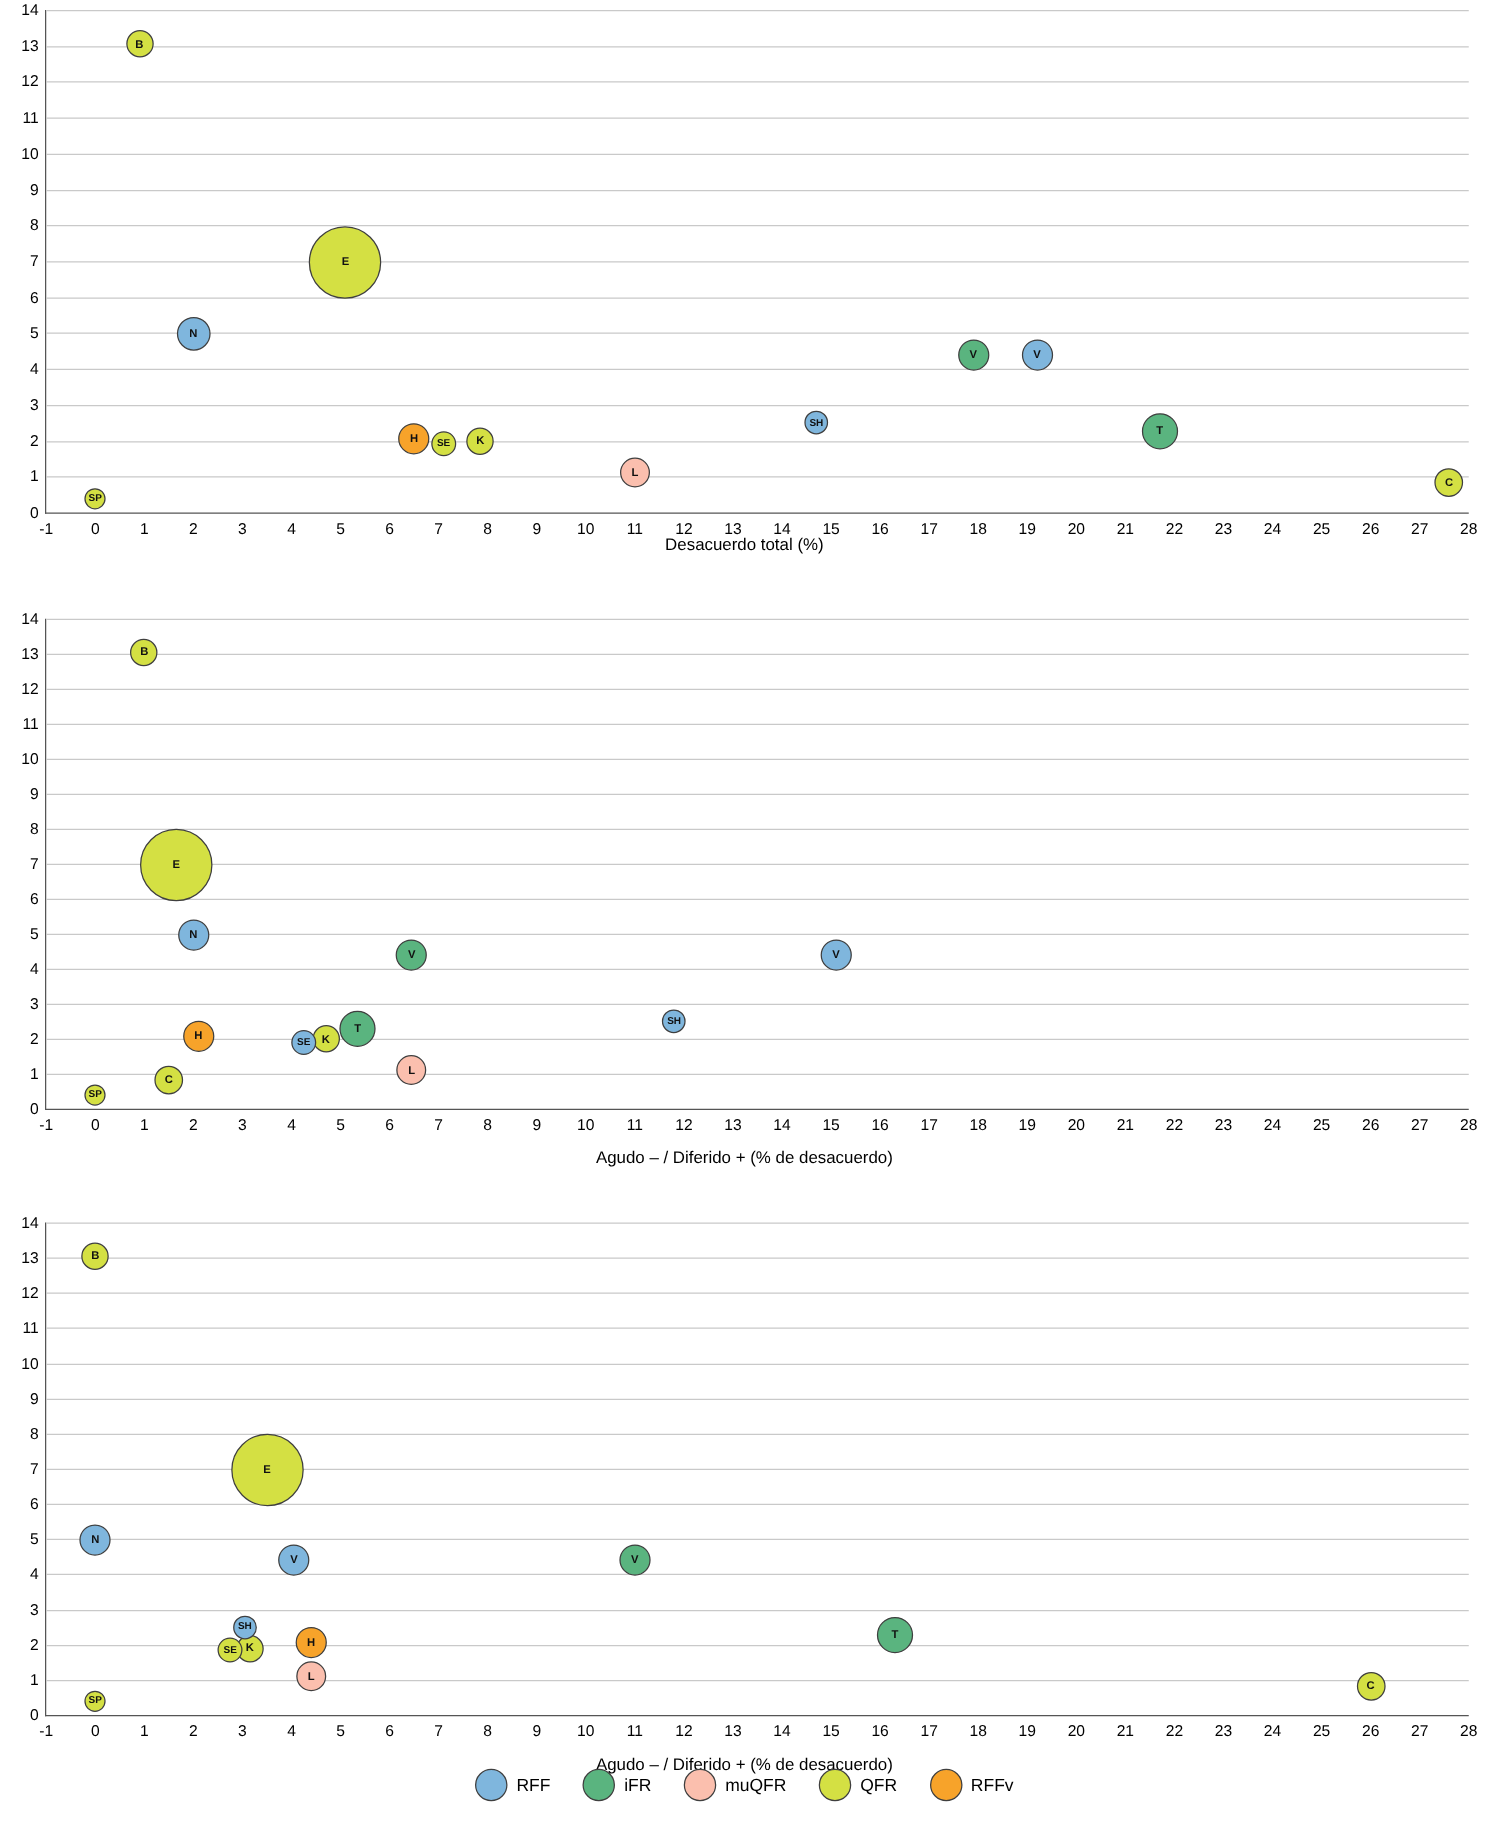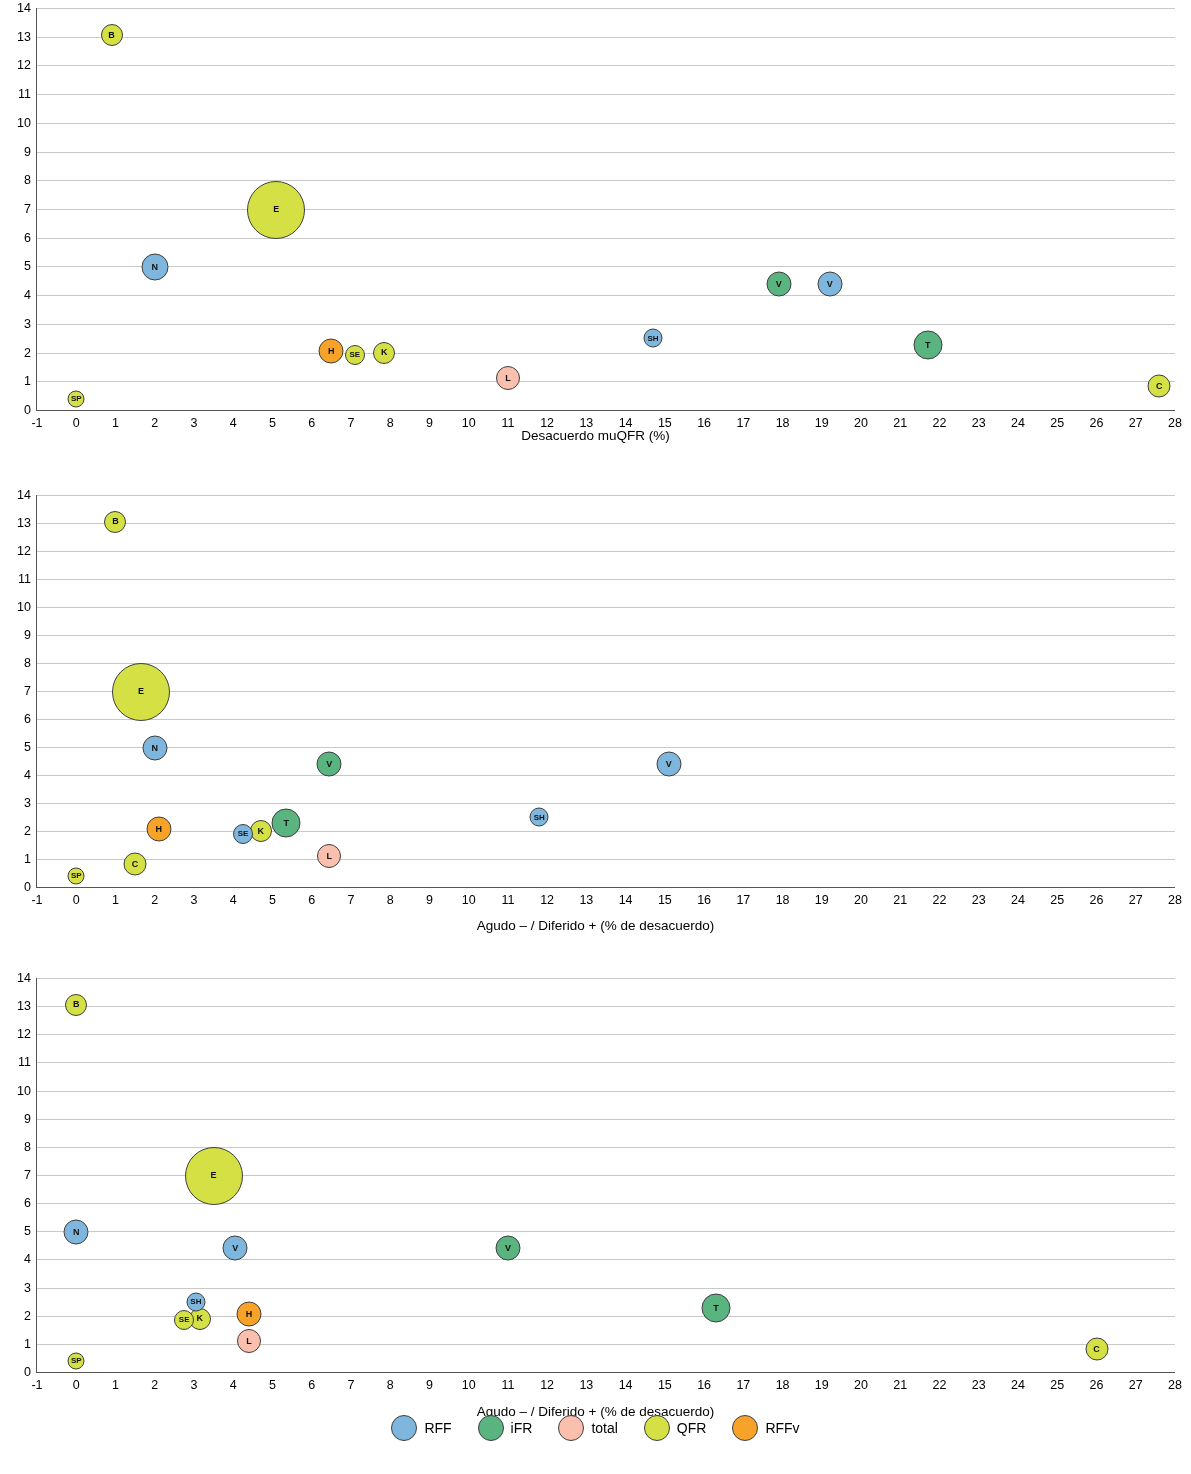--- a/index.html
+++ b/index.html
@@ -196,21 +196,21 @@
         <div class="bubble" style="left: 470.897px; top: 370.414px; width: 24px; height: 24px; background: rgb(251, 191, 174); z-index: 76;">
           <span>L</span>
         </div>
         <div class="bubble" style="left: 39.2414px; top: 390.514px; width: 17px; height: 17px; background: rgb(212, 224, 67); z-index: 83;">
           <span style="font-size: 8px;">SP</span>
         </div>
         <div class="bubble" style="left: 1122.3px; top: 378.454px; width: 23px; height: 23px; background: rgb(212, 224, 67); z-index: 77;">
           <span>C</span>
         </div>
       </div>
-      <div class="x-axis-title" style="position: absolute; left: 0px; top: 428px;">Desacuerdo muQFR (%)</div>
+      <div class="x-axis-title" style="position: absolute; left: 0px; top: 428px;">Desacuerdo total (%)</div>
     </div>
     <div class="chart-block" style="position: absolute; left: 0px; top: 0px;">
       <div class="plot-area" style="left: 36px; top: 495px; width: 1138px; height: 392px;">
         <div class="ytick-label" style="top: 392px;">0</div>
         <div class="gridline" style="top: 364px;"></div>
         <div class="ytick-label" style="top: 364px;">1</div>
         <div class="gridline" style="top: 336px;"></div>
         <div class="ytick-label" style="top: 336px;">2</div>
         <div class="gridline" style="top: 308px;"></div>
         <div class="ytick-label" style="top: 308px;">3</div>
@@ -417,21 +417,21 @@
     <div class="legend-item">
       <span class="legend-swatch" style="background: rgb(127, 182, 221);"></span>
       <span class="legend-label">RFF</span>
     </div>
     <div class="legend-item">
       <span class="legend-swatch" style="background: rgb(90, 180, 127);"></span>
       <span class="legend-label">iFR</span>
     </div>
     <div class="legend-item">
       <span class="legend-swatch" style="background: rgb(251, 191, 174);"></span>
-      <span class="legend-label">total</span>
+      <span class="legend-label">muQFR</span>
     </div>
     <div class="legend-item">
       <span class="legend-swatch" style="background: rgb(212, 224, 67);"></span>
       <span class="legend-label">QFR</span>
     </div>
     <div class="legend-item">
       <span class="legend-swatch" style="background: rgb(247, 163, 42);"></span>
       <span class="legend-label">RFFv</span>
     </div>
   </div>

